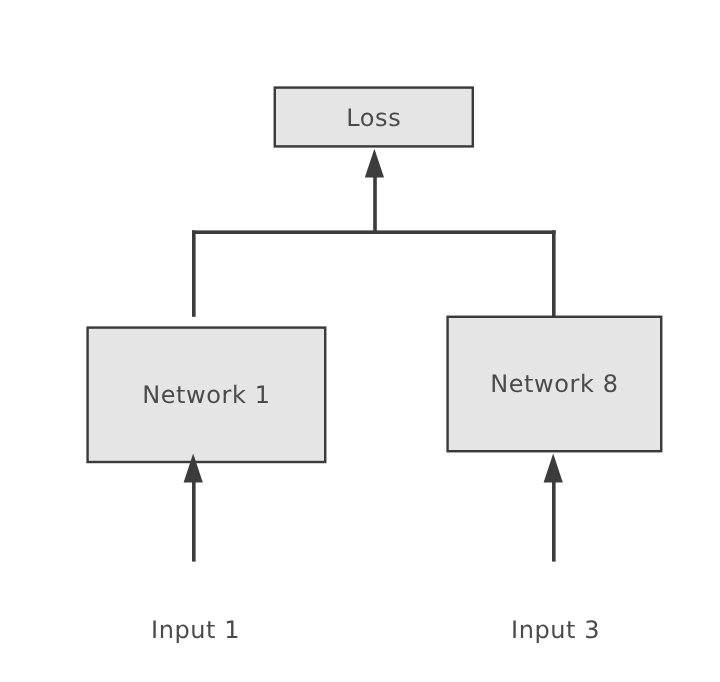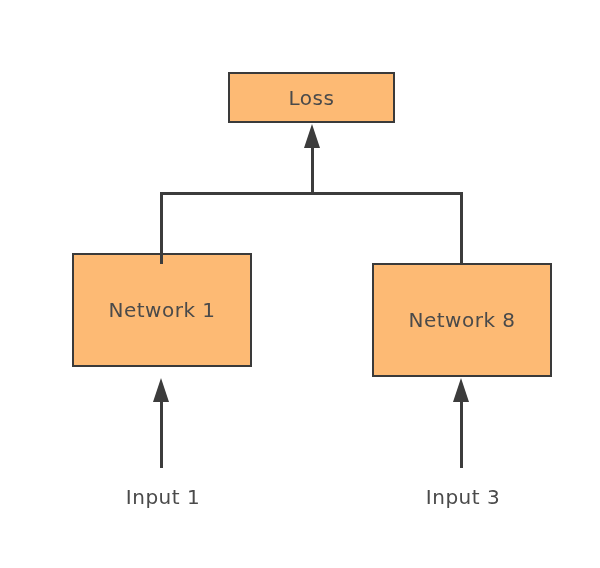--- a/index.html
+++ b/index.html
@@ -12,40 +12,40 @@
     width: 600px;
     height: 568px;
     background: #ffffff;
     overflow: hidden;
     font-family: "DejaVu Sans", "Liberation Sans", sans-serif;
   }
   .node {
     position: absolute;
     box-sizing: border-box;
     border: 2.5px solid #3a3a3a;
-    background: #fdba74;
+    background: #e5e5e5;
     display: flex;
     align-items: center;
     justify-content: center;
   }
   .node-label {
     color: #4a4a4a;
     font-size: 20px;
     letter-spacing: 0.5px;
   }
   .node-loss {
     left: 228px;
     top: 72px;
     width: 167px;
     height: 51px;
   }
   .node-net1 {
     left: 72px;
-    top: 253px;
-    width: 180px;
+    top: 272px;
+    width: 200px;
     height: 114px;
   }
   .node-net2 {
     left: 372px;
     top: 263px;
     width: 180px;
     height: 114px;
   }
   .line {
     position: absolute;
@@ -107,20 +107,21 @@
     left: 453px;
     top: 378px;
   }
   .input-label {
     position: absolute;
     width: 140px;
     text-align: center;
     color: #4a4a4a;
     font-size: 20px;
     letter-spacing: 0.5px;
+    margin-top: 28px;
   }
   .input1-label {
     left: 93px;
     top: 485px;
   }
   .input2-label {
     left: 393px;
     top: 485px;
   }
   .watermark {

